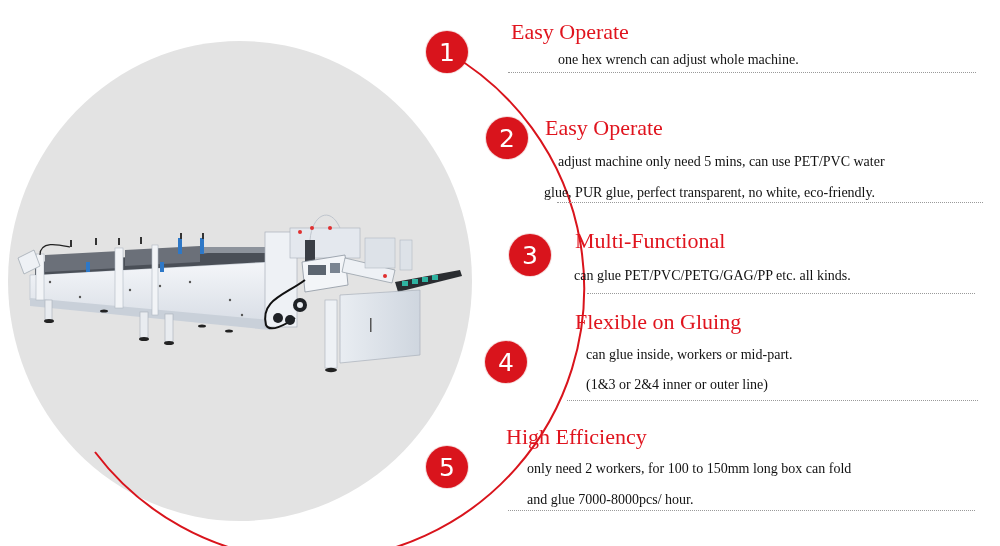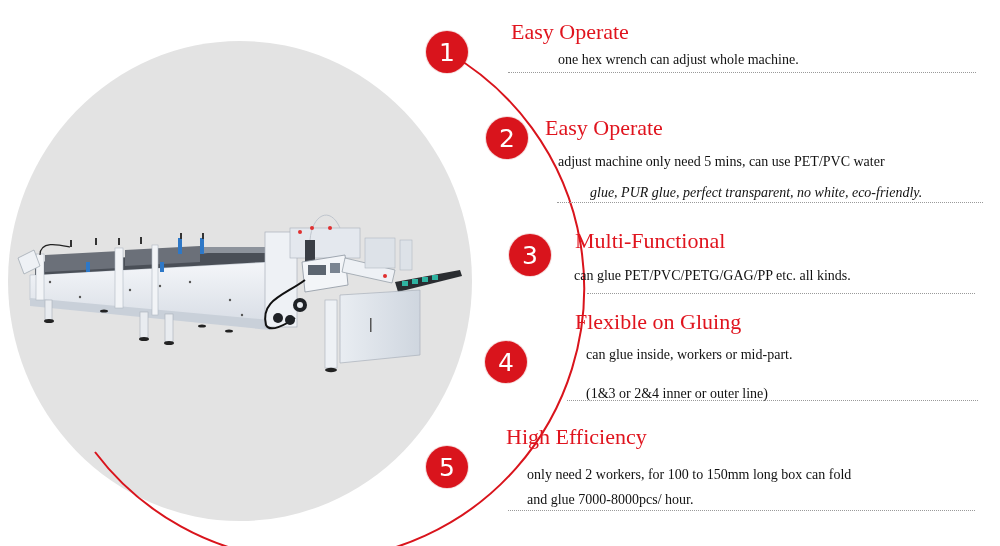--- a/index.html
+++ b/index.html
@@ -166,35 +166,35 @@
 
 <div class="feature">
   <div class="feature-title" style="left:511px; top:20px;">Easy Operate</div>
   <div class="feature-line" style="left:558px; top:50px;">one hex wrench can adjust whole machine.</div>
   <div class="dotted" style="left:508px; top:72px; width:468px;"></div>
 </div>
 
 <div class="feature">
   <div class="feature-title" style="left:545px; top:116px;">Easy Operate</div>
   <div class="feature-line" style="left:558px; top:152px;text-align:center;">adjust machine only need 5 mins, can use PET/PVC water</div>
-  <div class="feature-line" style="left:590px; top:183px;font-style:italic;">glue, PUR glue, perfect transparent, no white, eco-friendly.</div>
+  <div class="feature-line" style="left:544px; top:183px;">glue, PUR glue, perfect transparent, no white, eco-friendly.</div>
   <div class="dotted" style="left:557px; top:202px; width:426px;"></div>
 </div>
 
 <div class="feature">
   <div class="feature-title" style="left:575px; top:229px;">Multi-Functional</div>
   <div class="feature-line" style="left:574px; top:266px;">can glue PET/PVC/PETG/GAG/PP etc. all kinds.</div>
   <div class="dotted" style="left:587px; top:293px; width:388px;"></div>
 </div>
 
 <div class="feature">
   <div class="feature-title" style="left:575px; top:310px;">Flexible on Gluing</div>
   <div class="feature-line" style="left:586px; top:345px;">can glue inside, workers or mid-part.</div>
-  <div class="feature-line" style="left:586px; top:384px;text-align:right;"> (1&amp;3 or 2&amp;4 inner or outer line)</div>
+  <div class="feature-line" style="left:586px; top:375px;text-align:right;"> (1&amp;3 or 2&amp;4 inner or outer line)</div>
   <div class="dotted" style="left:567px; top:400px; width:411px;"></div>
 </div>
 
 <div class="feature">
   <div class="feature-title" style="left:506px; top:425px;">High Efficiency</div>
-  <div class="feature-line" style="left:527px; top:459px;margin-top:6px;">only need 2 workers, for 100 to 150mm long box can fold</div>
+  <div class="feature-line" style="left:527px; top:459px;">only need 2 workers, for 100 to 150mm long box can fold</div>
   <div class="feature-line" style="left:527px; top:490px;text-align:center;"> and glue 7000-8000pcs/ hour.</div>
   <div class="dotted" style="left:508px; top:510px; width:467px;"></div>
 </div>
 
 </body></html>

